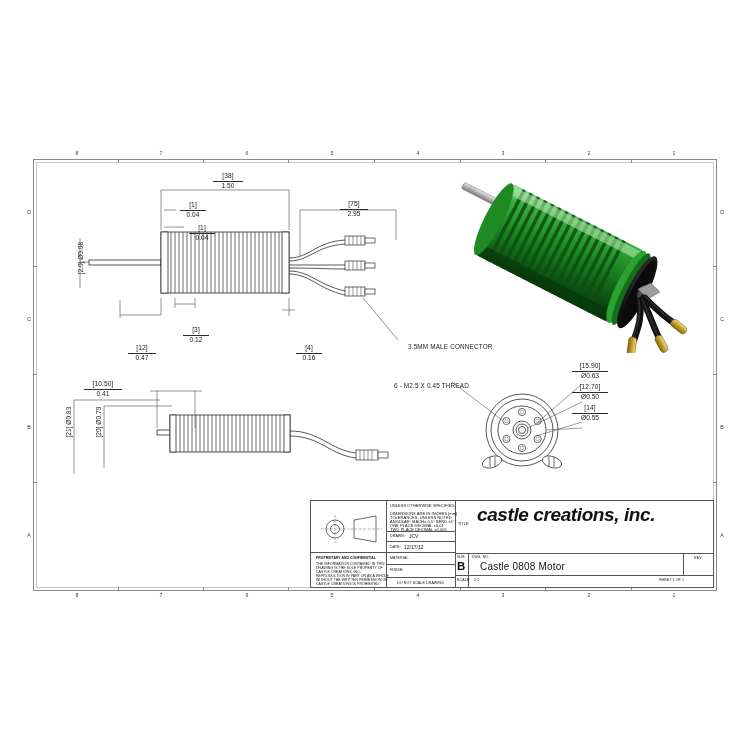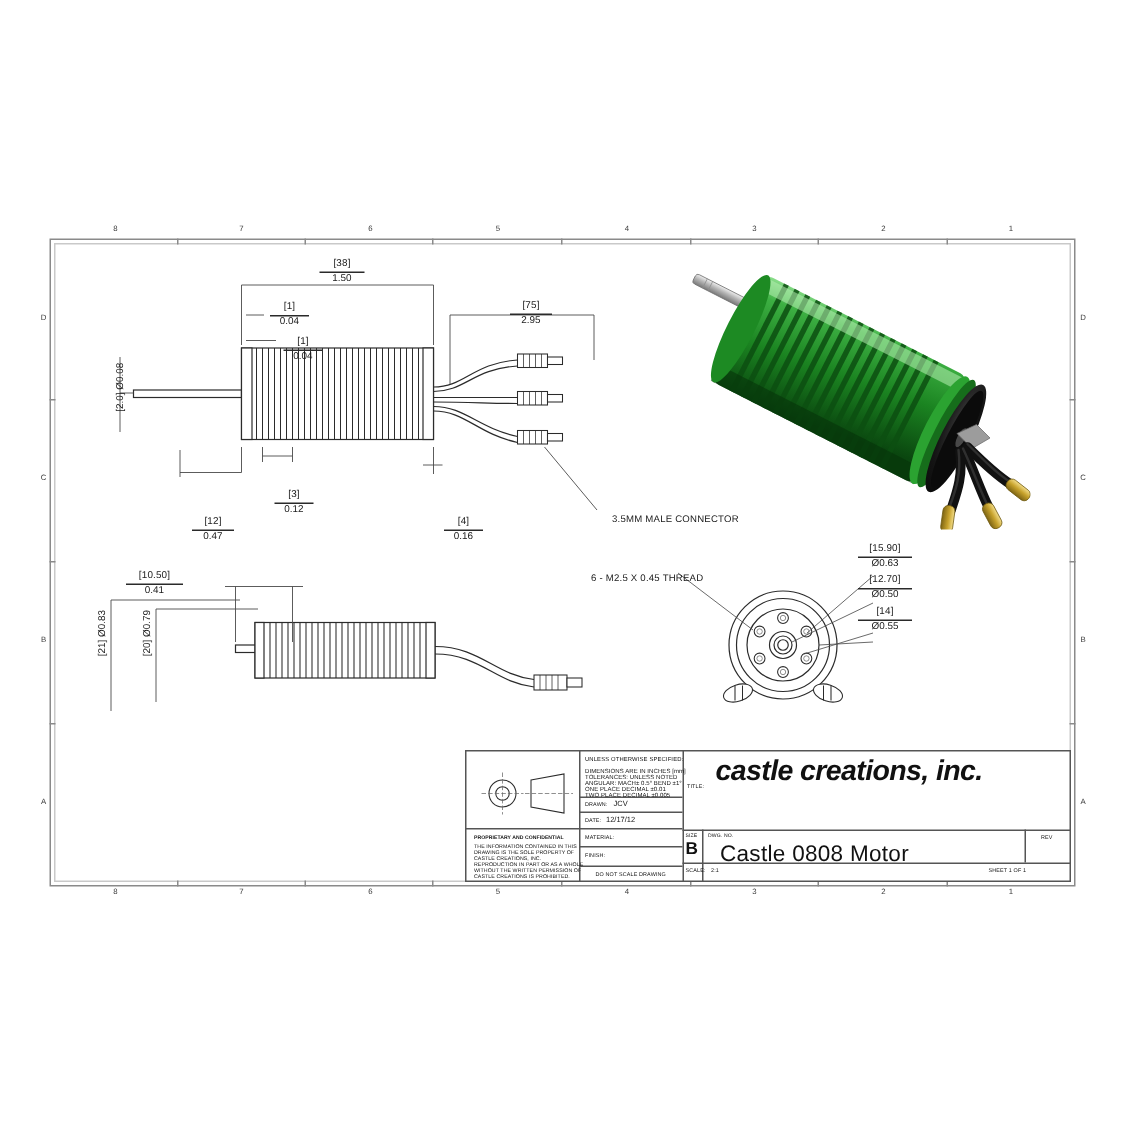--- a/index.html
+++ b/index.html
@@ -80,21 +80,21 @@
     position: absolute; font-size: 5.0px; color: #111;
     white-space: nowrap;
   }
   .company {
     position: absolute;
     font-size: 19px; font-style: italic; font-weight: bold;
     color: #111; white-space: nowrap; letter-spacing: -0.4px;
     font-family: "Liberation Sans", sans-serif;
   }
   .dwgname {
-    position: absolute; font-size: 15px; color: #111;
+    position: absolute; font-size: 10px; color: #111;
     white-space: nowrap; letter-spacing: .2px;
   }
   .sizeletter {
     position: absolute; font-size: 11.5px; font-weight: bold; color: #111;
   }
   .prop {
     position: absolute; font-size: 3.5px; color: #111;
     line-height: 1.5; white-space: nowrap; letter-spacing: .05px;
   }
   .centered { text-align: center; }

